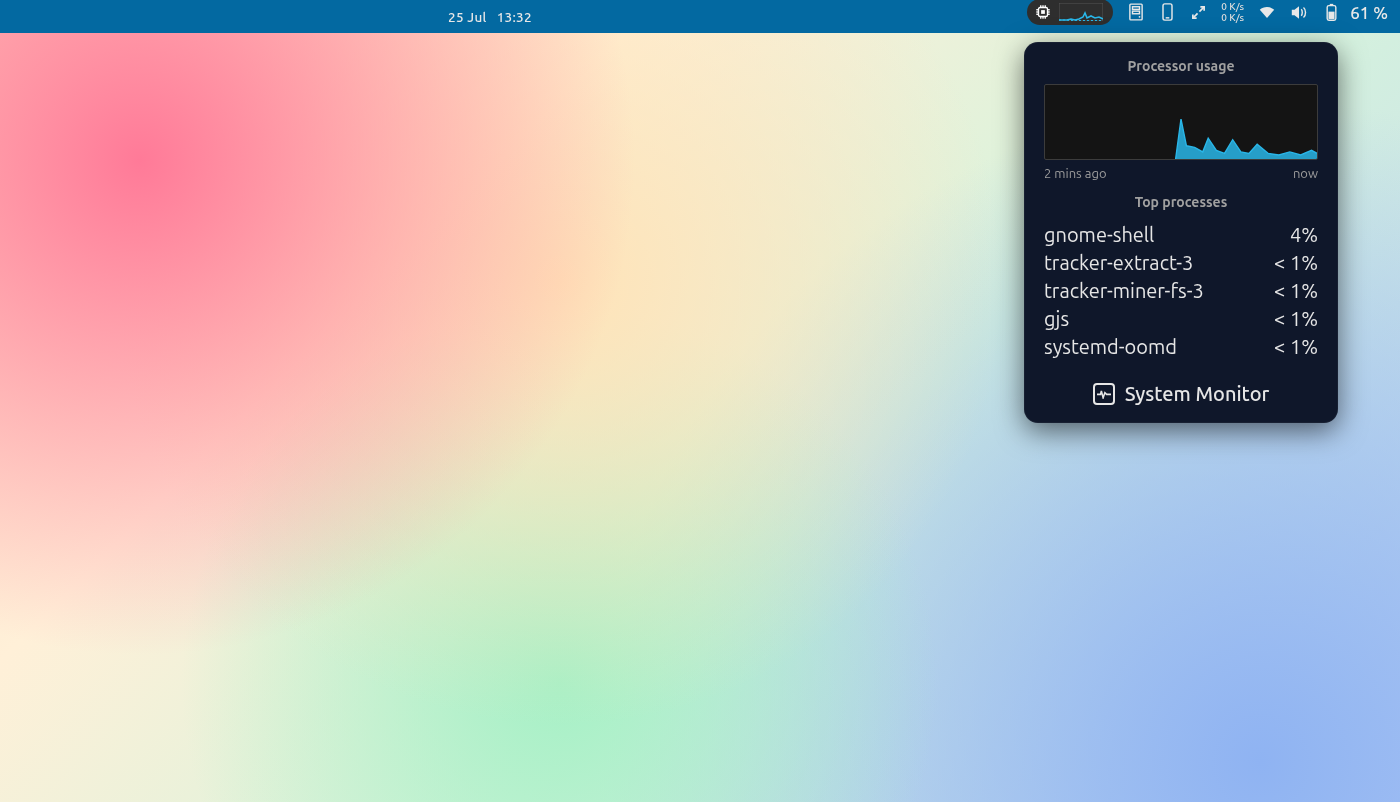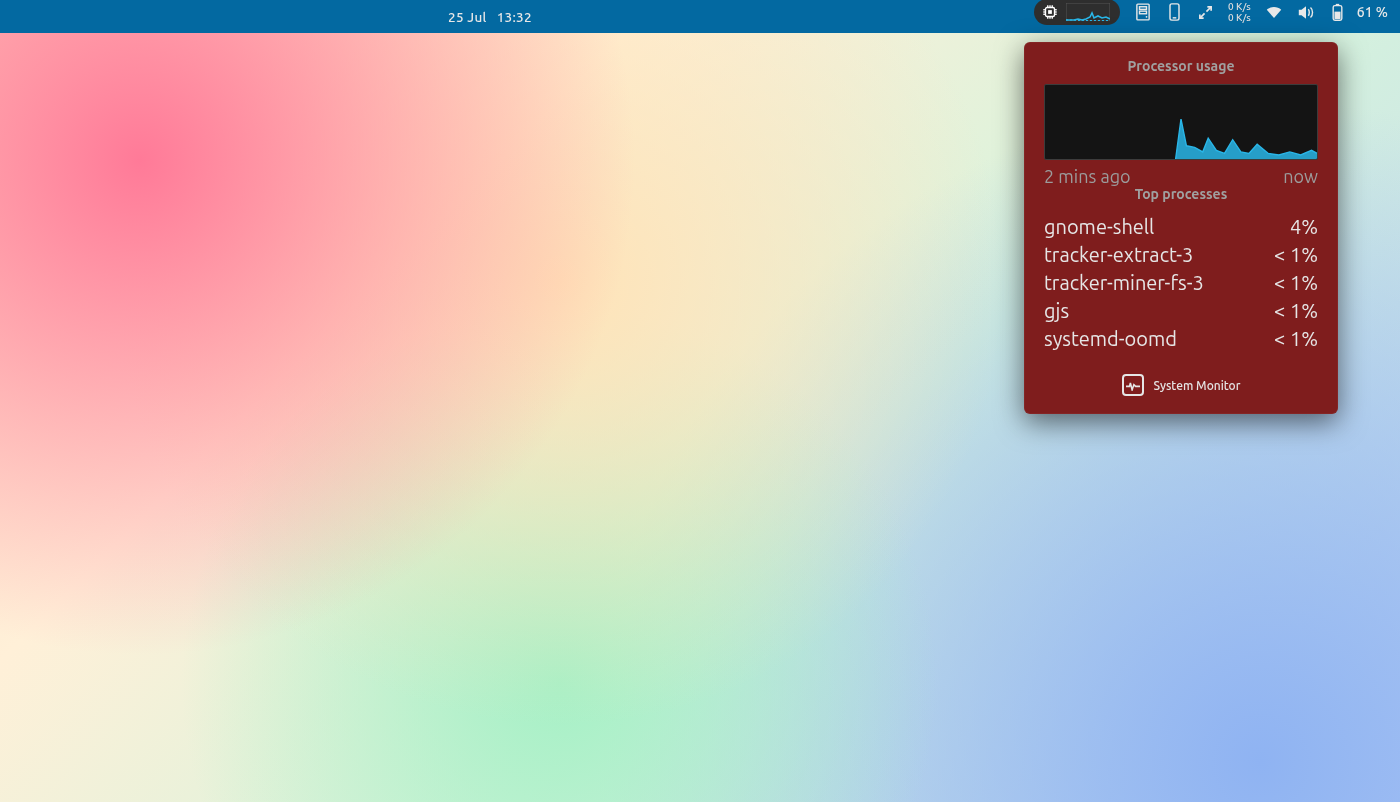--- a/index.html
+++ b/index.html
@@ -73,31 +73,31 @@
     display:flex; align-items:center; justify-content:center;
     color:#e8e8e8;
   }
   .tray-icon.sm { width:16px; height:16px; }
   .netspeed {
     font-size: 10px;
     line-height: 11px;
     color:#ddd;
     text-align:left;
   }
-  .battery-text { font-size:14px; margin-left:-4px; }
+  .battery-text { font-size:17px; margin-left:-4px; }
 
   
   .popover {
     position: absolute;
     top: 42px;
     right: 62px;
     width: 314px;
-    background: #7f1d1d;
+    background: #0f172a;
     color: #e6e6e6;
-    border-radius: 6px;
+    border-radius: 14px;
     box-shadow: 0 8px 28px rgba(0,0,0,.55), 0 0 0 1px rgba(255,255,255,.04) inset;
     padding: 16px 0 8px 0;
     font-size: 14px;
   }
   .pop-section-title {
     text-align: center;
     color: #a0a0a0;
     font-weight: 600;
     font-size: 14px;
     margin-bottom: 10px;
@@ -120,31 +120,32 @@
     border-radius: 2px;
     position: relative;
     overflow: hidden;
   }
   .chart-box svg { position:absolute; inset:0; }
   .chart-axis {
     display:flex;
     justify-content:space-between;
     padding: 2px 20px 0 20px;
     color:#9c9c9c;
-    font-size:18px;
+    font-size:13px;
+    margin-bottom:14px;
   }
   .proc-list .pop-row { padding: 2.5px 20px; font-size:20px; }
   .sysmon-btn {
     display:flex;
     align-items:center;
     justify-content:center;
     gap:10px;
     padding: 12px 0 10px 0;
     margin-top:10px;
-    font-size:12px;
+    font-size:20px;
     font-weight:500;
     cursor:pointer;
   }
   .sysmon-btn .icon-box {
     width:22px;height:22px;
     border:2px solid #e6e6e6;
     border-radius:4px;
     display:flex;align-items:center;justify-content:center;
   }
 </style>

